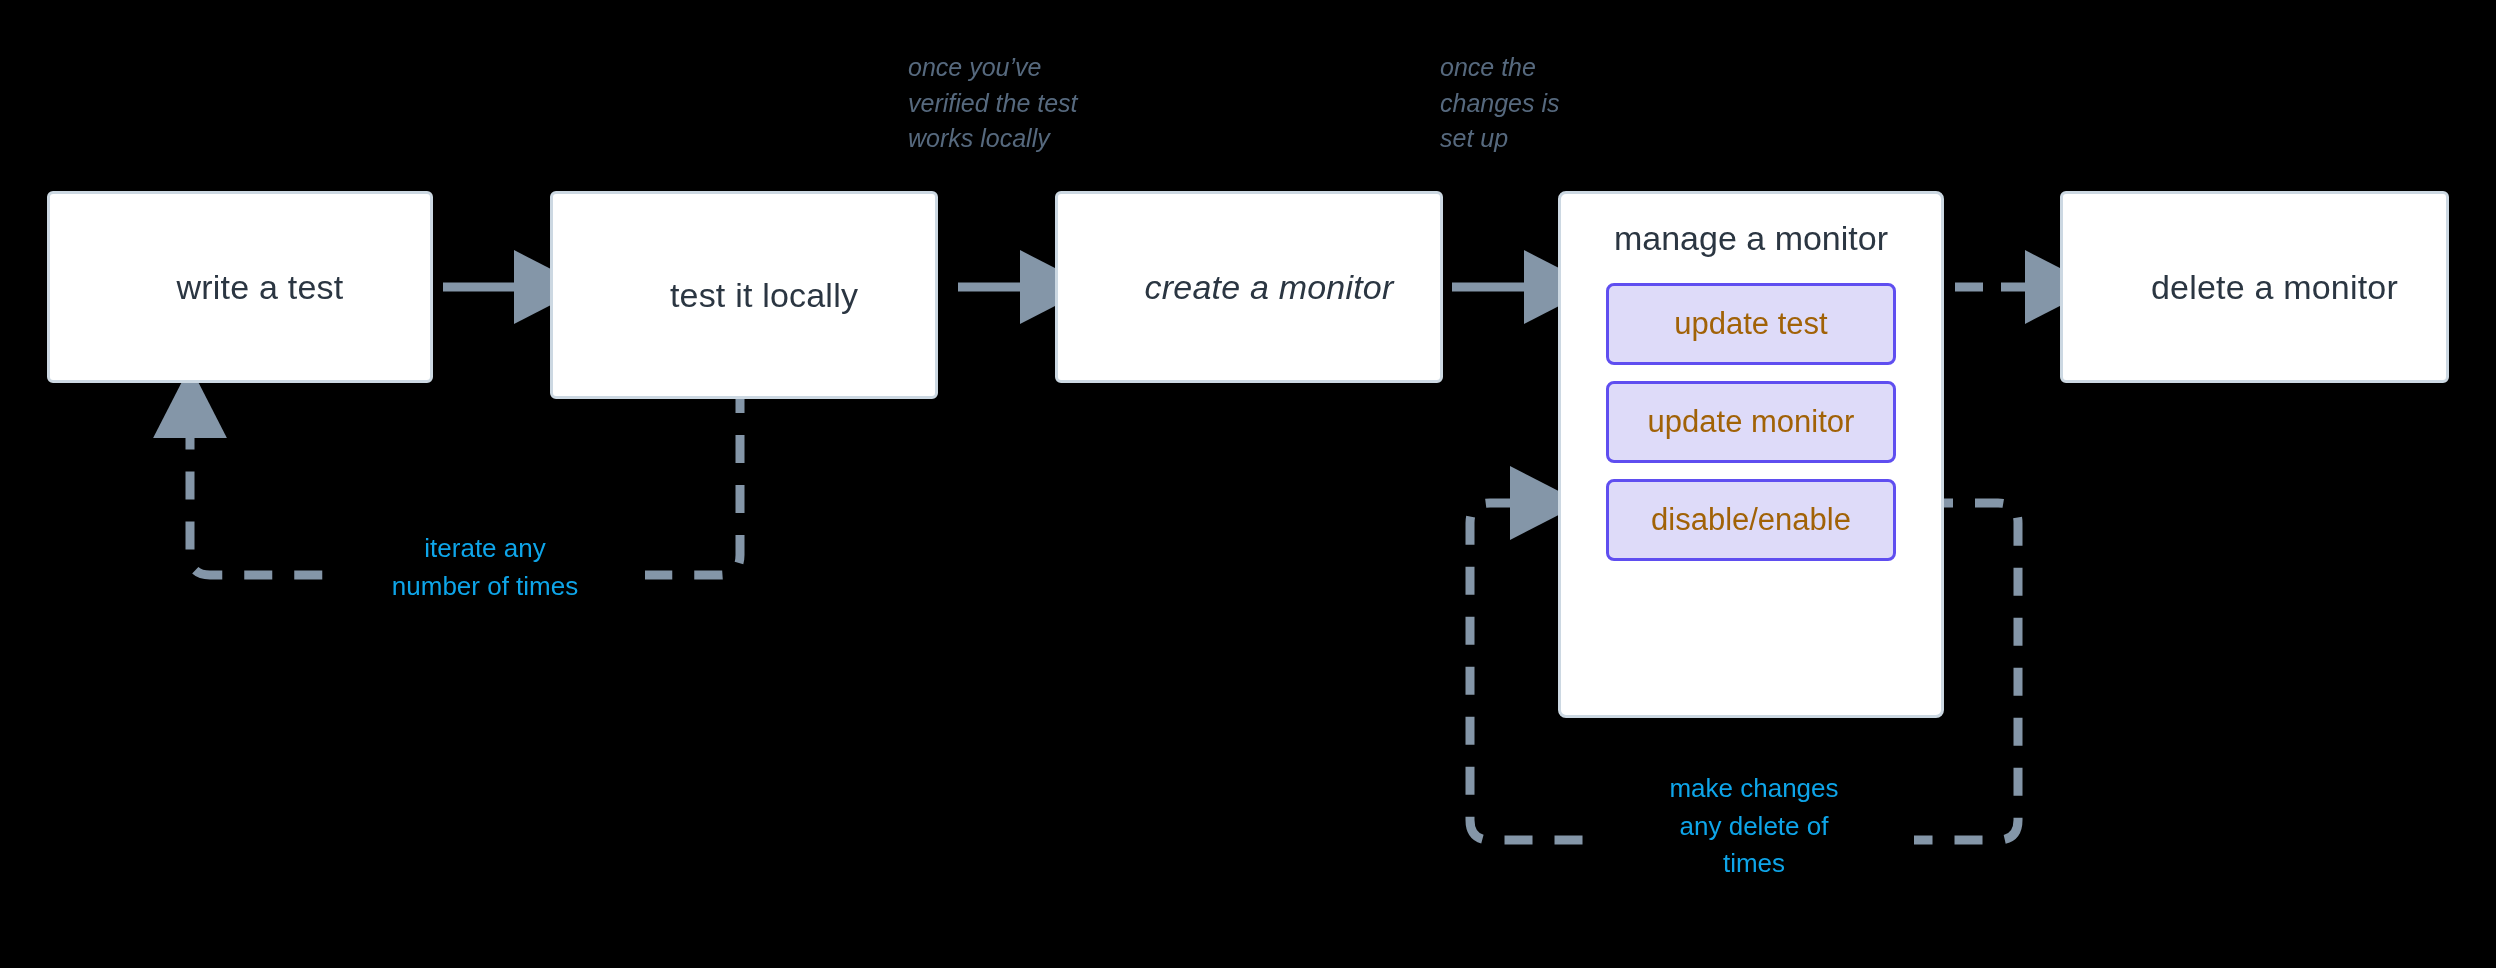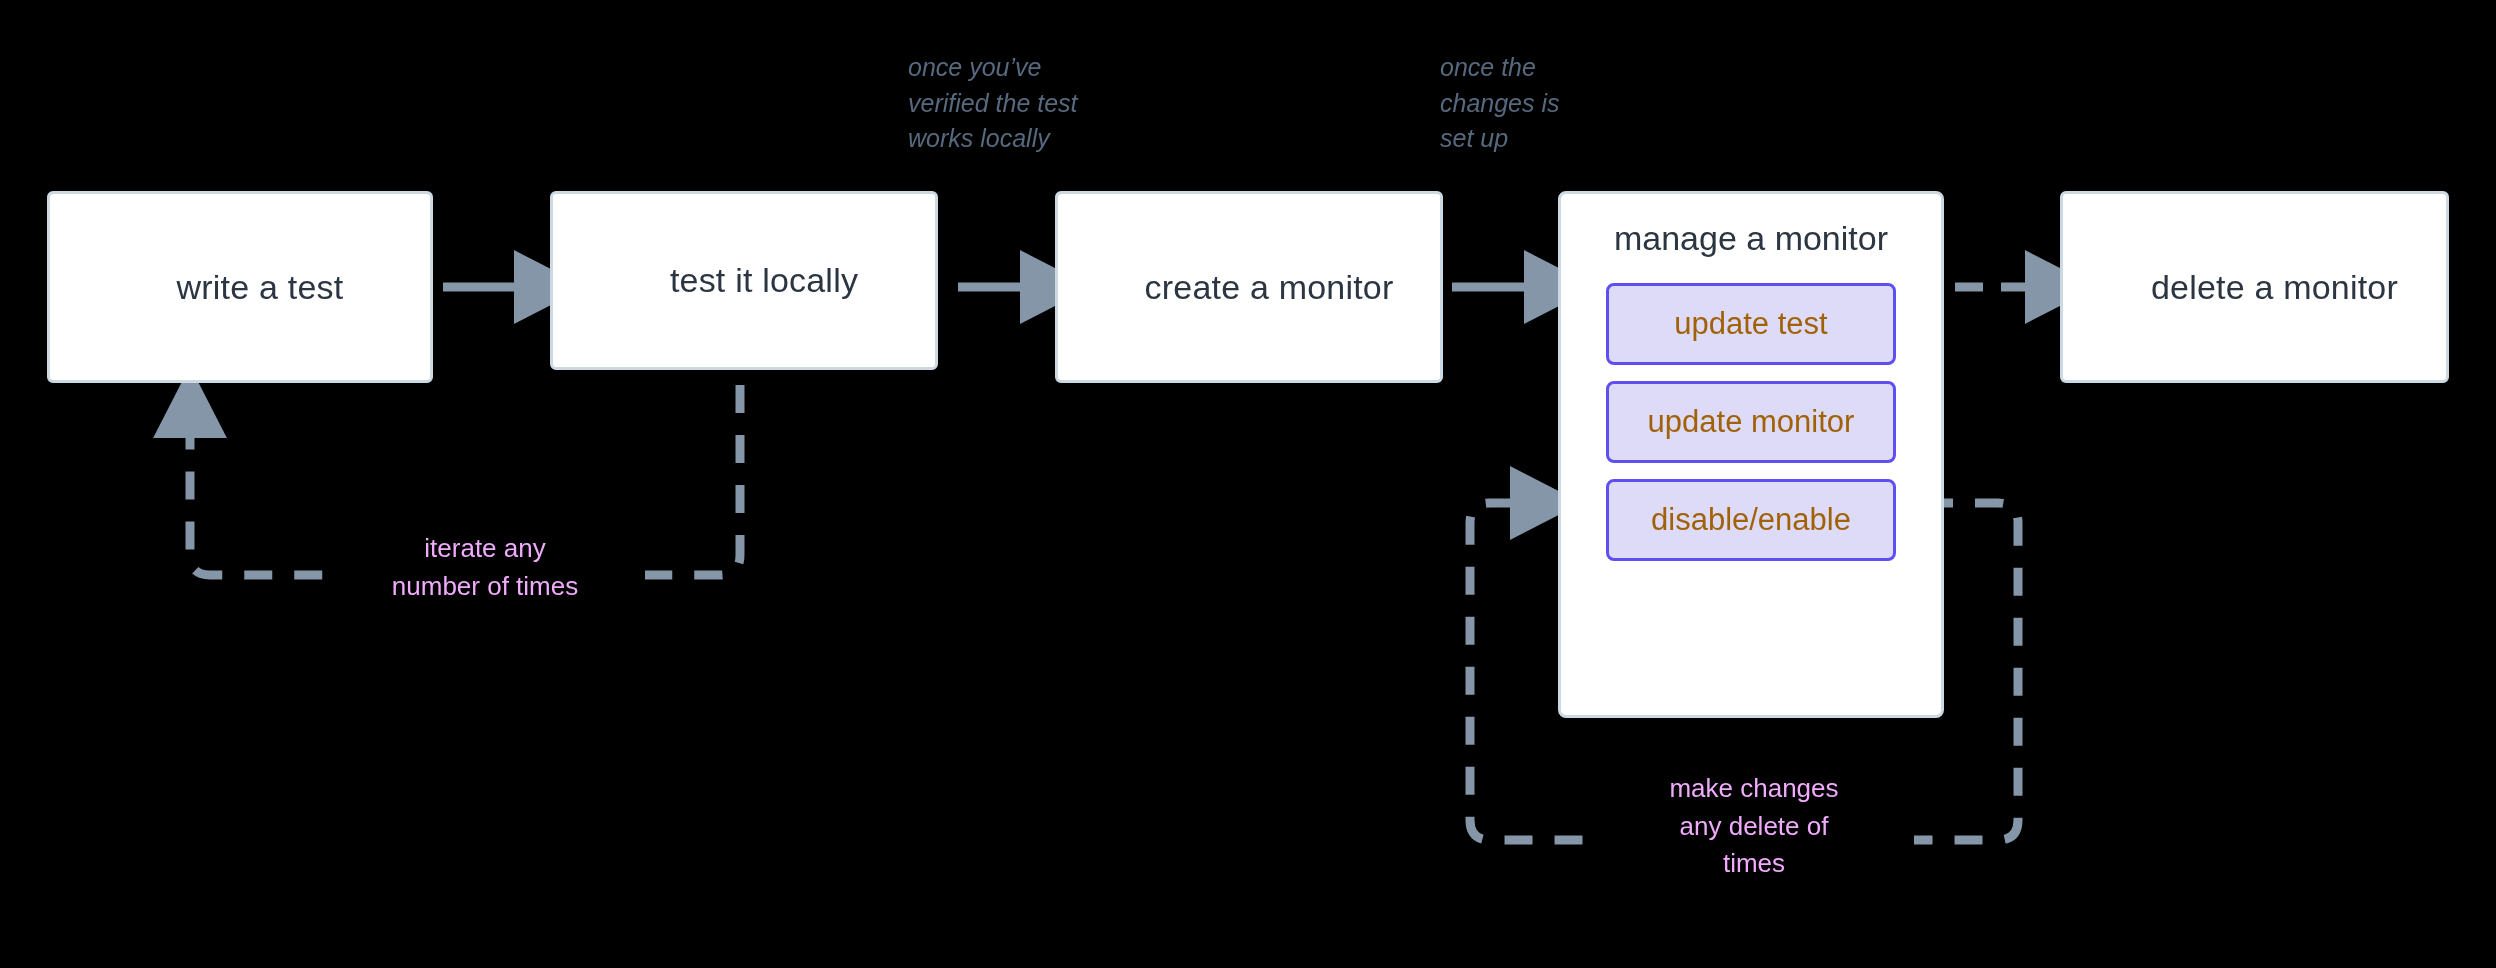--- a/index.html
+++ b/index.html
@@ -73,21 +73,21 @@
   .annotation {
     position: absolute;
     color: #56697e;
     font-size: 25px;
     line-height: 1.42;
     font-style: italic;
     white-space: pre-line;
   }
   .loop-label {
     position: absolute;
-    color: #f0abfc;
+    color: #0ea5e9;
     font-size: 26px;
     line-height: 1.45;
     text-align: center;
     white-space: pre-line;
     background: #000000;
   }
   svg.edges {
     position: absolute;
     left: 0;
     top: 0;
@@ -131,25 +131,25 @@
 
     <g>
       <path d="M 1925 503 L 1998 503 Q 2018 503 2018 523 L 2018 820 Q 2018 840 1998 840 L 1490 840 Q 1470 840 1470 820 L 1470 523 Q 1470 503 1490 503 L 1528 503" fill="none" stroke="#8496a8" stroke-width="9" stroke-dasharray="28 22" stroke-linecap="butt" marker-end="url(#arrow)"></path>
     </g>
   </svg>
 
   <div class="node" style="left:47px; top:191px; width:386px; height:192px;">
     <span class="node-label">write a test</span>
   </div>
 
-  <div class="node" style="left:550px; top:191px; width:388px; height:179px;">
+  <div class="node" style="left:550px; top:191px; width:388px; height:208px;">
     <span class="node-label">test it locally</span>
   </div>
 
-  <div class="node" style="left:1055px; top:191px; width:388px; height:192px;">
+  <div class="node" style="left:1055px; top:191px; width:388px; height:192px;font-style:italic;">
     <span class="node-label">create a monitor</span>
   </div>
 
   <div class="group-node" style="left:1558px; top:191px; width:386px; height:527px;">
     <div class="group-title">manage a monitor</div>
     <div class="sub-node">
       <span>update test</span>
     </div>
     <div class="sub-node">
       <span>update monitor</span>

